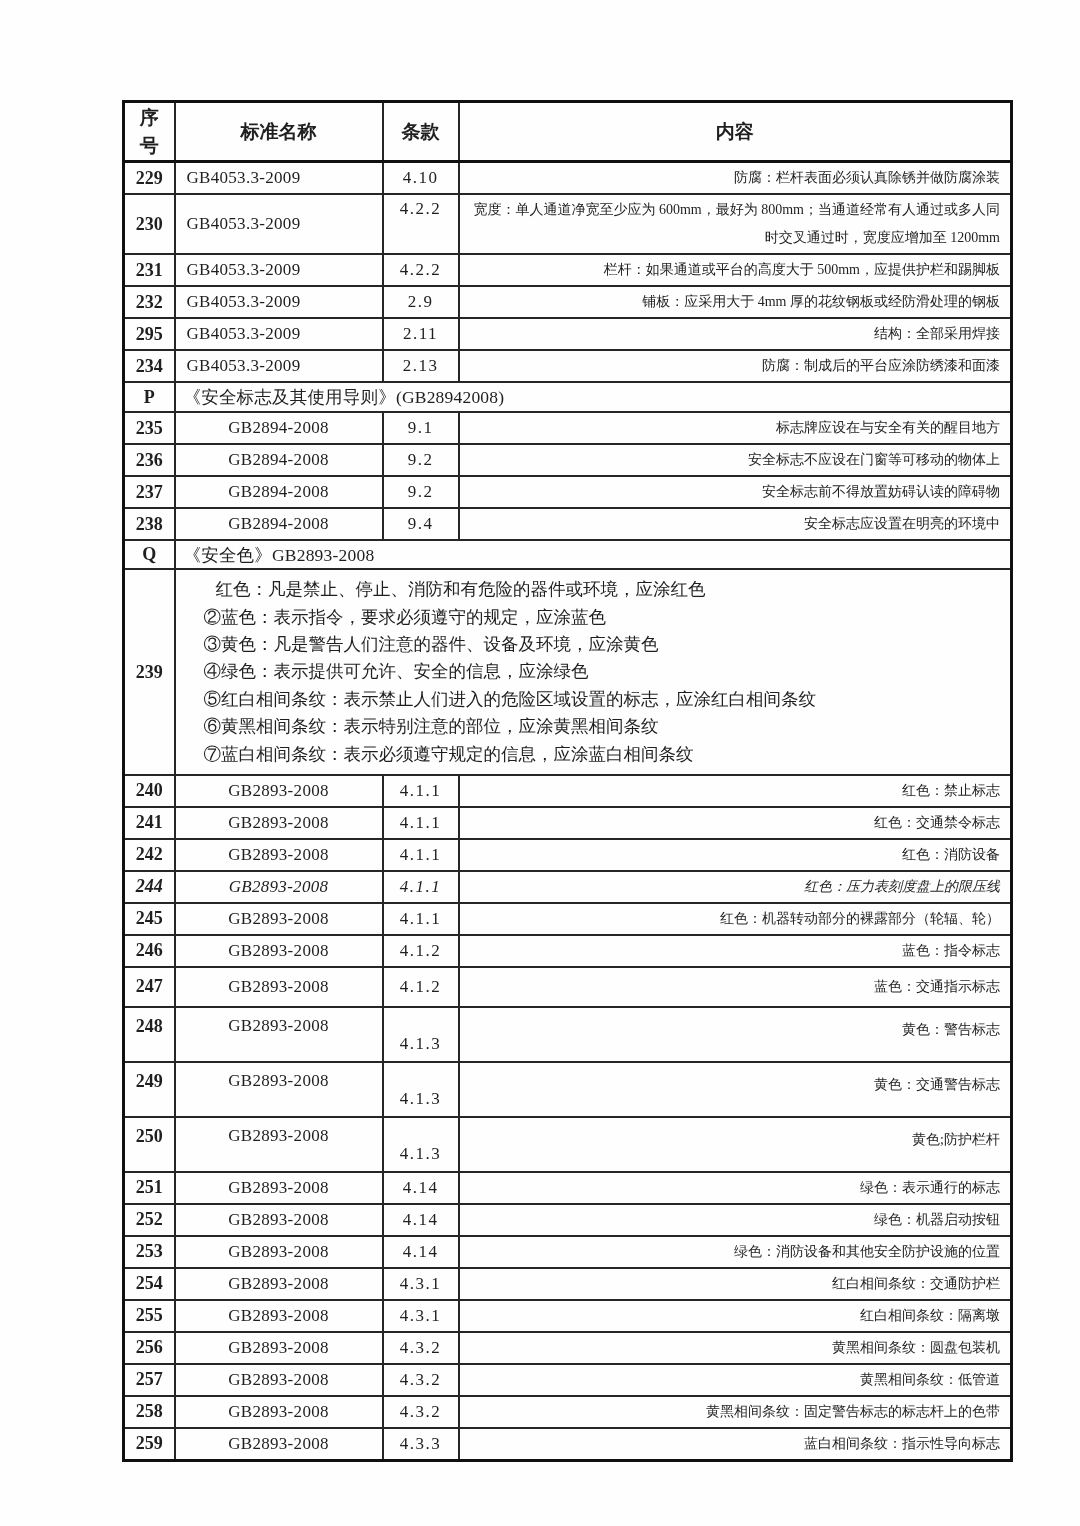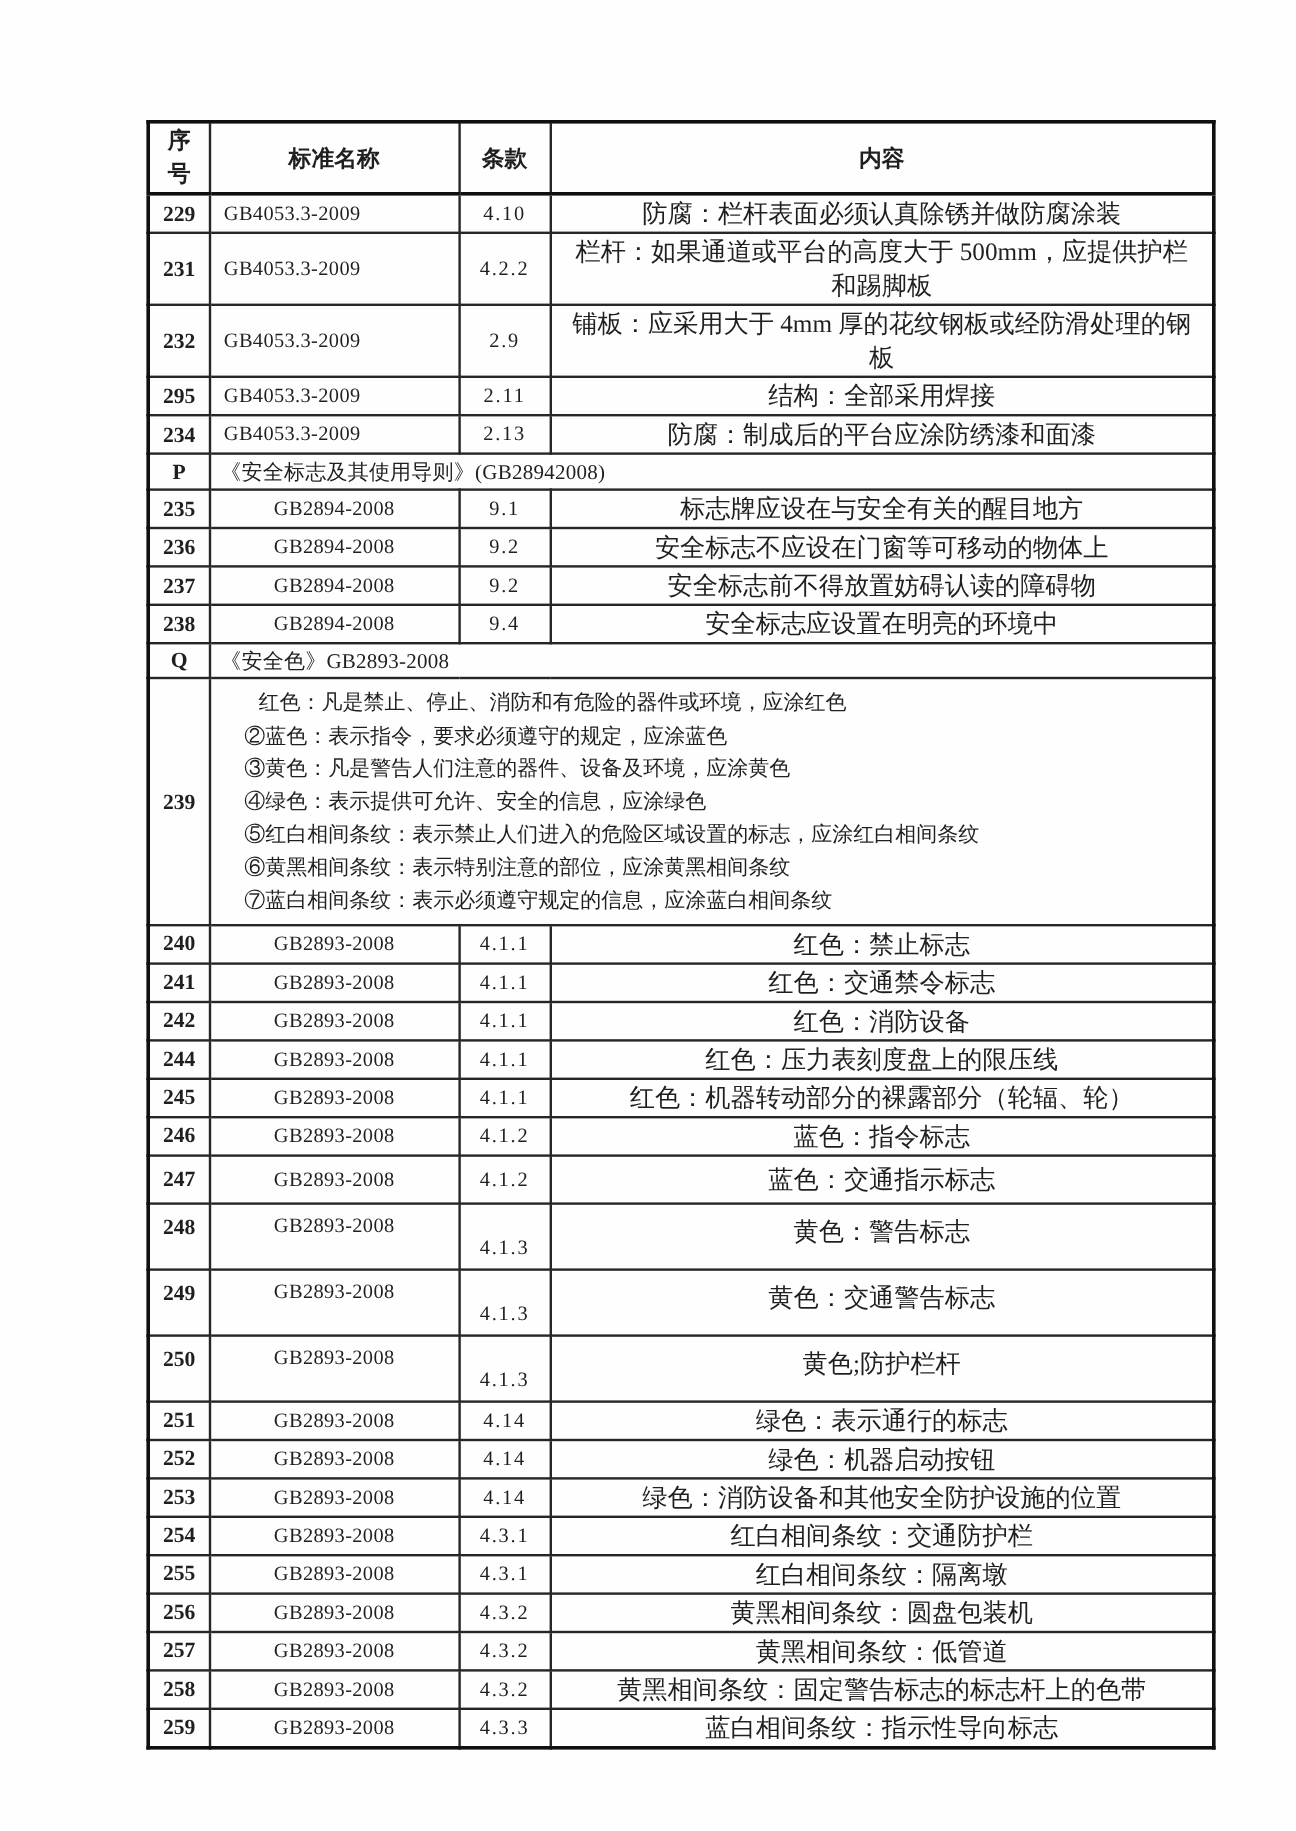--- a/index.html
+++ b/index.html
@@ -61,22 +61,22 @@
     letter-spacing: 0.3px;
     padding: 0 4px;
   }
   .c-name.left { text-align: left; padding-left: 11px; }
   .c-clause {
     text-align: center;
     font-size: 17px;
     letter-spacing: 1.5px;
   }
   .c-content {
-    text-align: center;
-    font-size: 21px;
+    text-align: right;
+    font-size: 14px;
     line-height: 28px;
     padding: 1px 10px 1px 10px;
   }
   .c-section {
     text-align: left;
     font-size: 17.5px;
     padding-left: 8px;
     letter-spacing: 0.2px;
   }
   .c-lines { padding: 6px 9px 6px 28px; }
@@ -113,20 +113,26 @@
         <th>内容</th>
       </tr>
     </thead>
     <tbody>
         <tr style="height: 30px;">
           <td class="c-num">229</td>
           <td class="c-name left">GB4053.3-2009</td>
           <td class="c-clause">4.10</td>
           <td class="c-content">防腐：栏杆表面必须认真除锈并做防腐涂装</td>
         </tr>
+        <tr class="row-ctop" style="height: 58px;">
+          <td class="c-num">230</td>
+          <td class="c-name left">GB4053.3-2009</td>
+          <td class="c-clause">4.2.2</td>
+          <td class="c-content">宽度：单人通道净宽至少应为 600mm，最好为 800mm；当通道经常有人通过或多人同时交叉通过时，宽度应增加至 1200mm</td>
+        </tr>
         <tr style="height: 30px;">
           <td class="c-num">231</td>
           <td class="c-name left">GB4053.3-2009</td>
           <td class="c-clause">4.2.2</td>
           <td class="c-content">栏杆：如果通道或平台的高度大于 500mm，应提供护栏和踢脚板</td>
         </tr>
         <tr style="height: 30px;">
           <td class="c-num">232</td>
           <td class="c-name left">GB4053.3-2009</td>
           <td class="c-clause">2.9</td>
@@ -199,21 +205,21 @@
           <td class="c-name">GB2893-2008</td>
           <td class="c-clause">4.1.1</td>
           <td class="c-content">红色：交通禁令标志</td>
         </tr>
         <tr style="height: 30px;">
           <td class="c-num">242</td>
           <td class="c-name">GB2893-2008</td>
           <td class="c-clause">4.1.1</td>
           <td class="c-content">红色：消防设备</td>
         </tr>
-        <tr style="height: 29px;">
+        <tr style="height: 29px; font-style: italic;">
           <td class="c-num">244</td>
           <td class="c-name">GB2893-2008</td>
           <td class="c-clause">4.1.1</td>
           <td class="c-content">红色：压力表刻度盘上的限压线</td>
         </tr>
         <tr style="height: 29px;">
           <td class="c-num">245</td>
           <td class="c-name">GB2893-2008</td>
           <td class="c-clause">4.1.1</td>
           <td class="c-content">红色：机器转动部分的裸露部分（轮辐、轮）</td>

